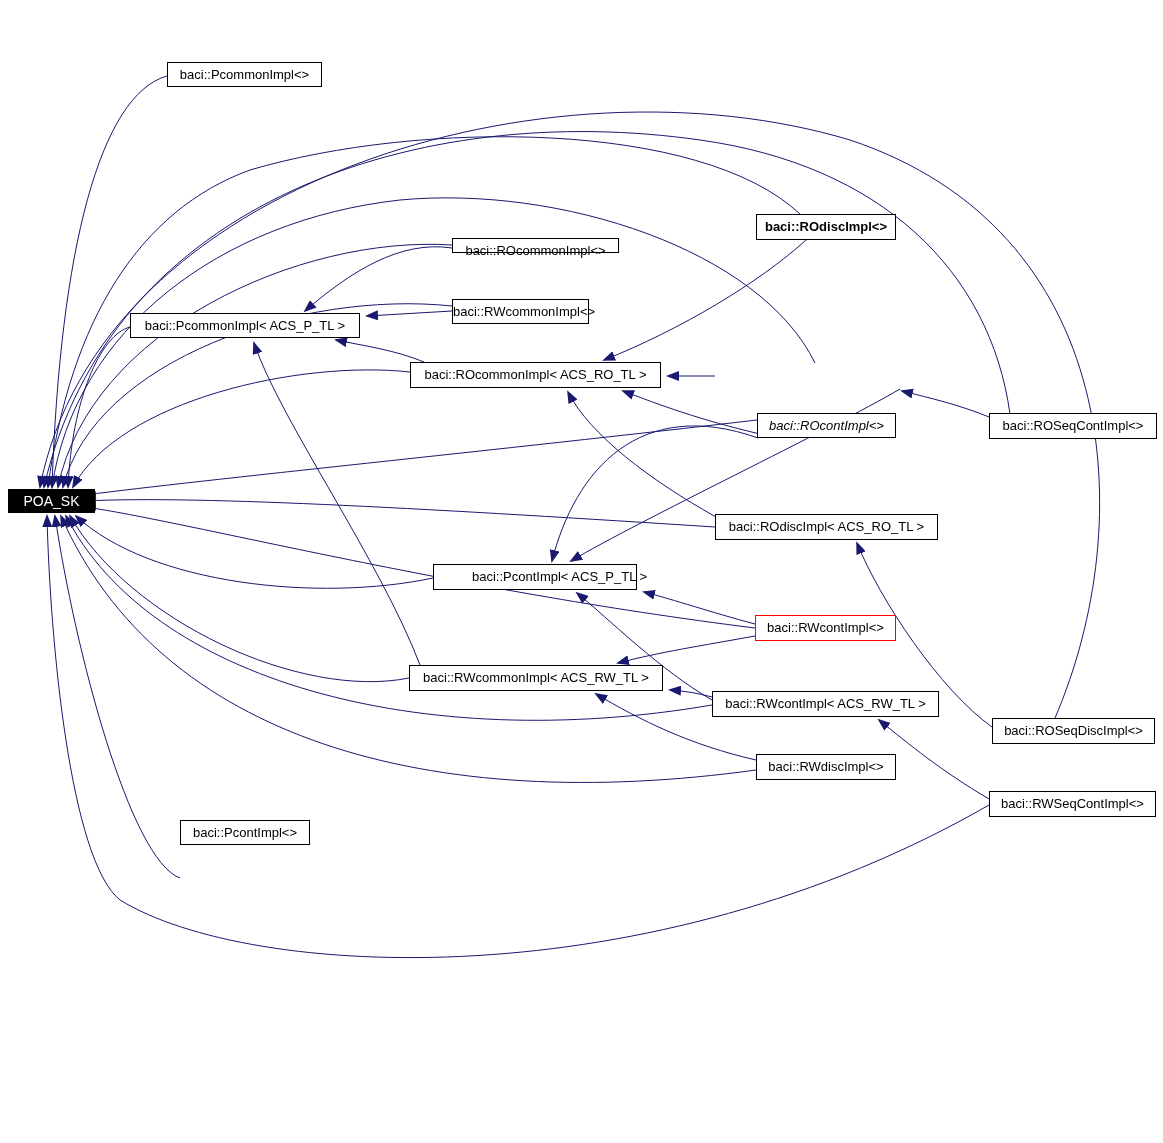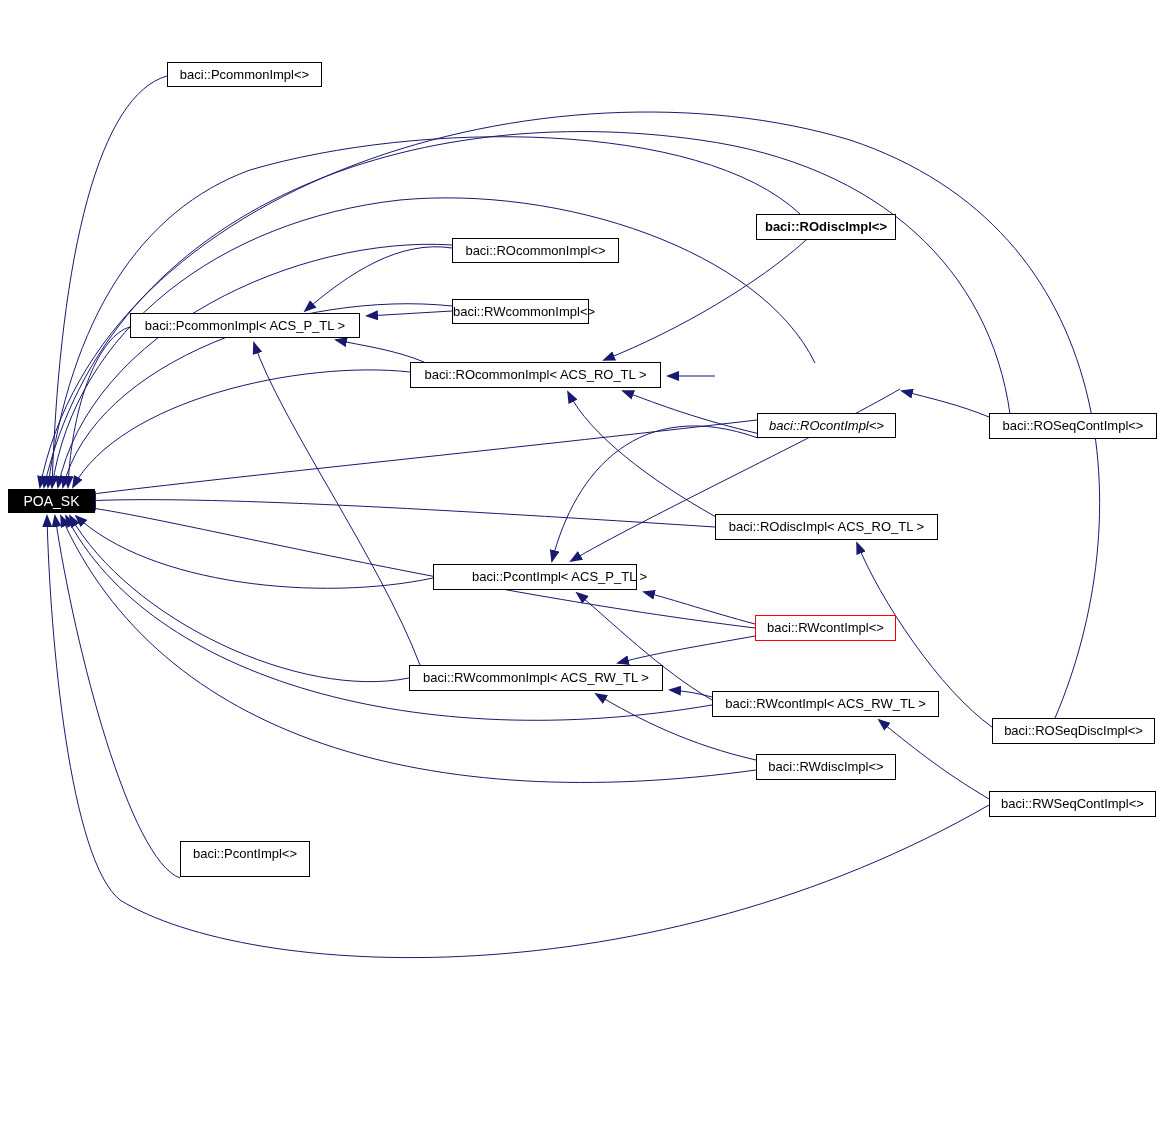--- a/index.html
+++ b/index.html
@@ -56,28 +56,28 @@
       <path d="M755,624 C710,612 675,600 644,592" class="edge" marker-end="url(#arrow)"></path>
       <path d="M712,700 C660,670 610,620 577,593" class="edge" marker-end="url(#arrow)"></path>
       <path d="M712,697 C697,693 685,691 670,690" class="edge" marker-end="url(#arrow)"></path>
       <path d="M755,636 C700,646 660,652 618,663" class="edge" marker-end="url(#arrow)"></path>
       <path d="M756,760 C690,745 640,720 596,694" class="edge" marker-end="url(#arrow)"></path>
       <path d="M989,799 C940,770 910,745 879,720" class="edge" marker-end="url(#arrow)"></path>
     </svg>
 <div class="node current" style="left: 8px; top: 489px; width: 87px; height: 24px; line-height: 22px;">POA_SK</div>
     <div class="node" style="left: 167px; top: 62px; width: 155px; height: 25px; line-height: 23px;">baci::PcommonImpl&lt;&gt;</div>
     <div class="node" style="left: 130px; top: 313px; width: 230px; height: 25px; line-height: 23px;">baci::PcommonImpl&lt; ACS_P_TL &gt;</div>
-    <div class="node" style="left: 452px; top: 238px; width: 167px; height: 25px; line-height: 23px;">baci::ROcommonImpl&lt;&gt;</div>
+    <div class="node" style="left: 452px; top: 238px; width: 167px; height: 15px; line-height: 23px;">baci::ROcommonImpl&lt;&gt;</div>
     <div class="node" style="left: 452px; top: 299px; width: 137px; height: 25px; line-height: 23px;">baci::RWcommonImpl&lt;&gt;</div>
     <div class="node" style="left: 410px; top: 362px; width: 251px; height: 26px; line-height: 24px;">baci::ROcommonImpl&lt; ACS_RO_TL &gt;</div>
     <div class="node" style="left: 756px; top: 214px; width: 140px; height: 26px; line-height: 24px; font-weight: bold;">baci::ROdiscImpl&lt;&gt;</div>
     <div class="node" style="left: 757px; top: 413px; width: 139px; height: 25px; line-height: 23px; font-style: italic;">baci::ROcontImpl&lt;&gt;</div>
     <div class="node" style="left: 989px; top: 413px; width: 168px; height: 26px; line-height: 24px;">baci::ROSeqContImpl&lt;&gt;</div>
     <div class="node" style="left: 715px; top: 514px; width: 223px; height: 26px; line-height: 24px;">baci::ROdiscImpl&lt; ACS_RO_TL &gt;</div>
     <div class="node" style="left: 433px; top: 564px; width: 204px; height: 26px; line-height: 24px; padding-left: 38px;">baci::PcontImpl&lt; ACS_P_TL &gt;</div>
     <div class="node highlight" style="left: 755px; top: 615px; width: 141px; height: 26px; line-height: 24px;">baci::RWcontImpl&lt;&gt;</div>
     <div class="node" style="left: 409px; top: 665px; width: 254px; height: 26px; line-height: 24px;">baci::RWcommonImpl&lt; ACS_RW_TL &gt;</div>
     <div class="node" style="left: 712px; top: 691px; width: 227px; height: 26px; line-height: 24px;">baci::RWcontImpl&lt; ACS_RW_TL &gt;</div>
     <div class="node" style="left: 992px; top: 718px; width: 163px; height: 26px; line-height: 24px;">baci::ROSeqDiscImpl&lt;&gt;</div>
     <div class="node" style="left: 756px; top: 754px; width: 140px; height: 26px; line-height: 24px;">baci::RWdiscImpl&lt;&gt;</div>
     <div class="node" style="left: 989px; top: 791px; width: 167px; height: 26px; line-height: 24px;">baci::RWSeqContImpl&lt;&gt;</div>
-    <div class="node" style="left: 180px; top: 841px; width: 130px; height: 36px; line-height: 23px;">baci::PcontImpl&lt;&gt;</div>
+    <div class="node" style="left: 180px; top: 820px; width: 130px; height: 25px; line-height: 23px;">baci::PcontImpl&lt;&gt;</div>
   </div>
 
 </body></html>

